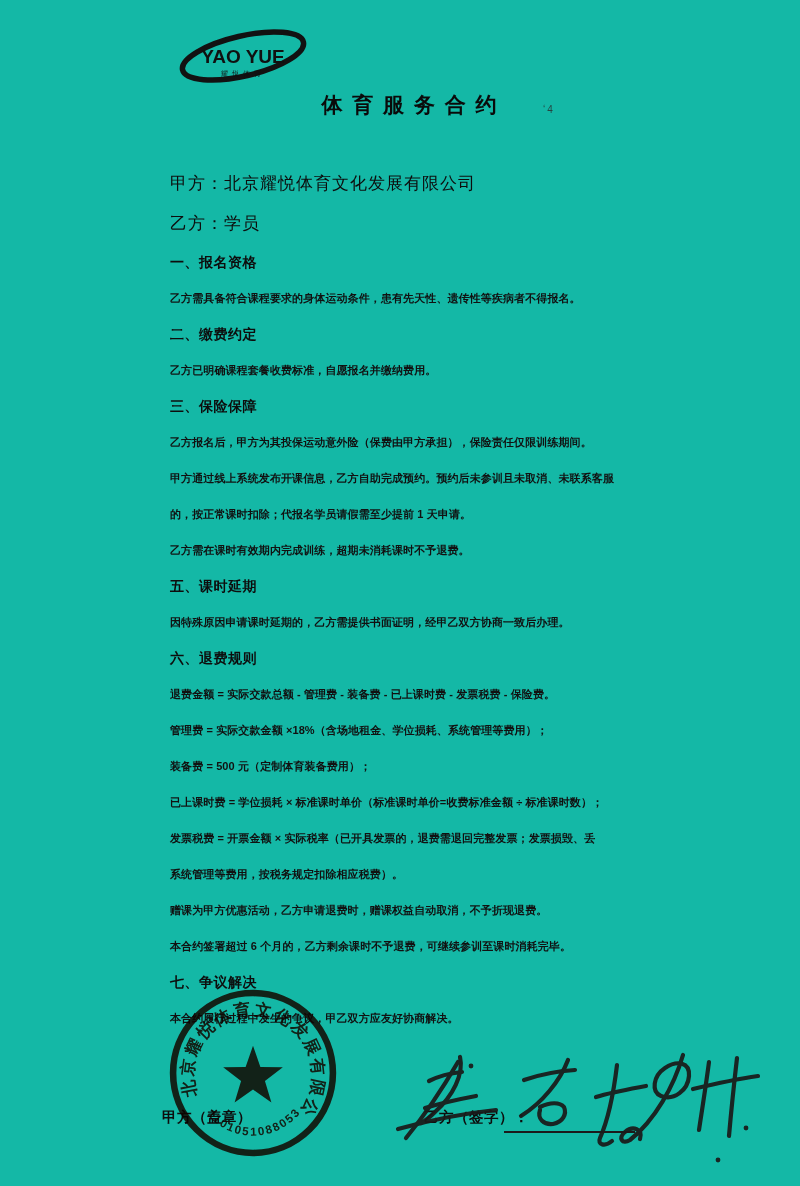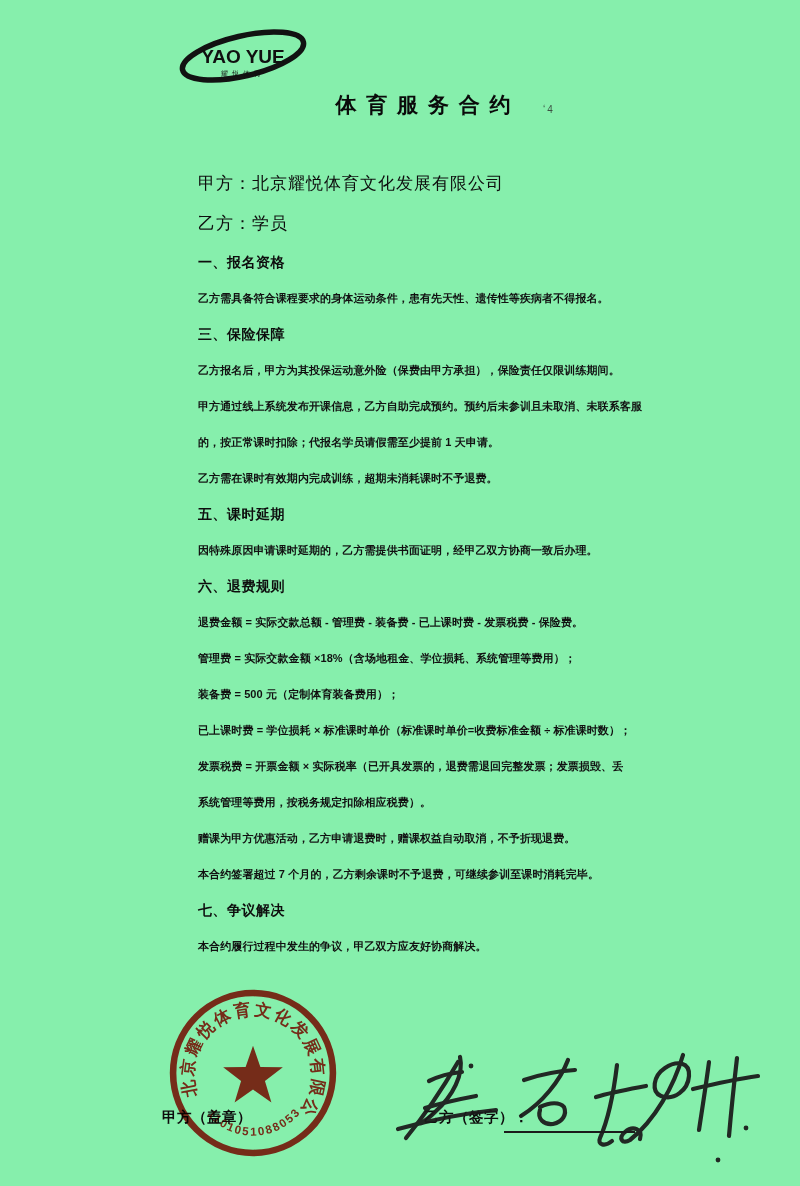--- a/index.html
+++ b/index.html
@@ -2,25 +2,24 @@
 <html><head>
 <meta charset="utf-8">
 <style>
   * { margin: 0; padding: 0; box-sizing: border-box; }
   html, body { background: #888; }
   .page {
     position: relative;
     width: 800px;
     height: 1186px;
     margin: 0 auto;
-    background: #86efac;
+    background: #14b8a6;
     overflow: hidden;
     font-family: "Liberation Sans", sans-serif;
     color: #0d0d0d;
-    padding-left: 28px;
   }
   .doc { padding: 0 150px 0 170px; }
   .title {
     margin-top: 90px;
     text-align: center;
     font-size: 21px;
     font-weight: 700;
     letter-spacing: 2px;
     line-height: 30px;
     color: #0a0a0a;
@@ -93,20 +92,24 @@
       <div class="party-line">甲方：北京耀悦体育文化发展有限公司</div>
       <div class="party-line">乙方：学员</div>
     </div>
 
     <div>
       <div class="sec">
         <h3 class="sec-h">一、报名资格</h3>
         <p class="line">乙方需具备符合课程要求的身体运动条件，患有先天性、遗传性等疾病者不得报名。</p>
       </div>
       <div class="sec">
+        <h3 class="sec-h">二、缴费约定</h3>
+        <p class="line">乙方已明确课程套餐收费标准，自愿报名并缴纳费用。</p>
+      </div>
+      <div class="sec">
         <h3 class="sec-h">三、保险保障</h3>
         <p class="line">乙方报名后，甲方为其投保运动意外险（保费由甲方承担），保险责任仅限训练期间。</p>
       </div>
       <div class="sec">
         <p class="line">甲方通过线上系统发布开课信息，乙方自助完成预约。预约后未参训且未取消、未联系客服</p>
         <p class="line">的，按正常课时扣除；代报名学员请假需至少提前 1 天申请。</p>
         <p class="line">乙方需在课时有效期内完成训练，超期未消耗课时不予退费。</p>
       </div>
       <div class="sec">
         <h3 class="sec-h">五、课时延期</h3>
@@ -114,21 +117,21 @@
       </div>
       <div class="sec">
         <h3 class="sec-h">六、退费规则</h3>
         <p class="line">退费金额 = 实际交款总额 - 管理费 - 装备费 - 已上课时费 - 发票税费 - 保险费。</p>
         <p class="line">管理费 = 实际交款金额 ×18%（含场地租金、学位损耗、系统管理等费用）；</p>
         <p class="line">装备费 = 500 元（定制体育装备费用）；</p>
         <p class="line">已上课时费 = 学位损耗 × 标准课时单价（标准课时单价=收费标准金额 ÷ 标准课时数）；</p>
         <p class="line">发票税费 = 开票金额 × 实际税率（已开具发票的，退费需退回完整发票；发票损毁、丢</p>
         <p class="line">系统管理等费用，按税务规定扣除相应税费）。</p>
         <p class="line">赠课为甲方优惠活动，乙方申请退费时，赠课权益自动取消，不予折现退费。</p>
-        <p class="line">本合约签署超过 7 个月的，乙方剩余课时不予退费，可继续参训至课时消耗完毕。</p>
+        <p class="line">本合约签署超过 6 个月的，乙方剩余课时不予退费，可继续参训至课时消耗完毕。</p>
       </div>
       <div class="sec">
         <h3 class="sec-h">七、争议解决</h3>
         <p class="line">本合约履行过程中发生的争议，甲乙双方应友好协商解决。</p>
       </div>
     </div>
   </div>
 
   <div class="stray-mark">ʻ4</div>
 

